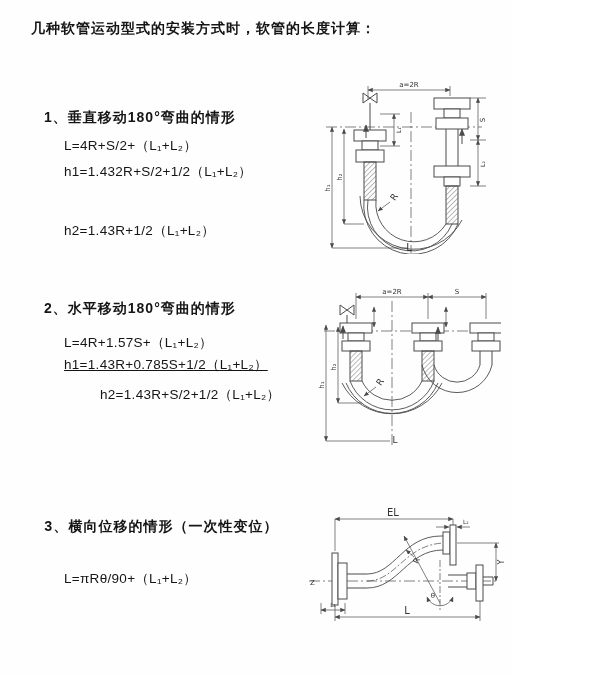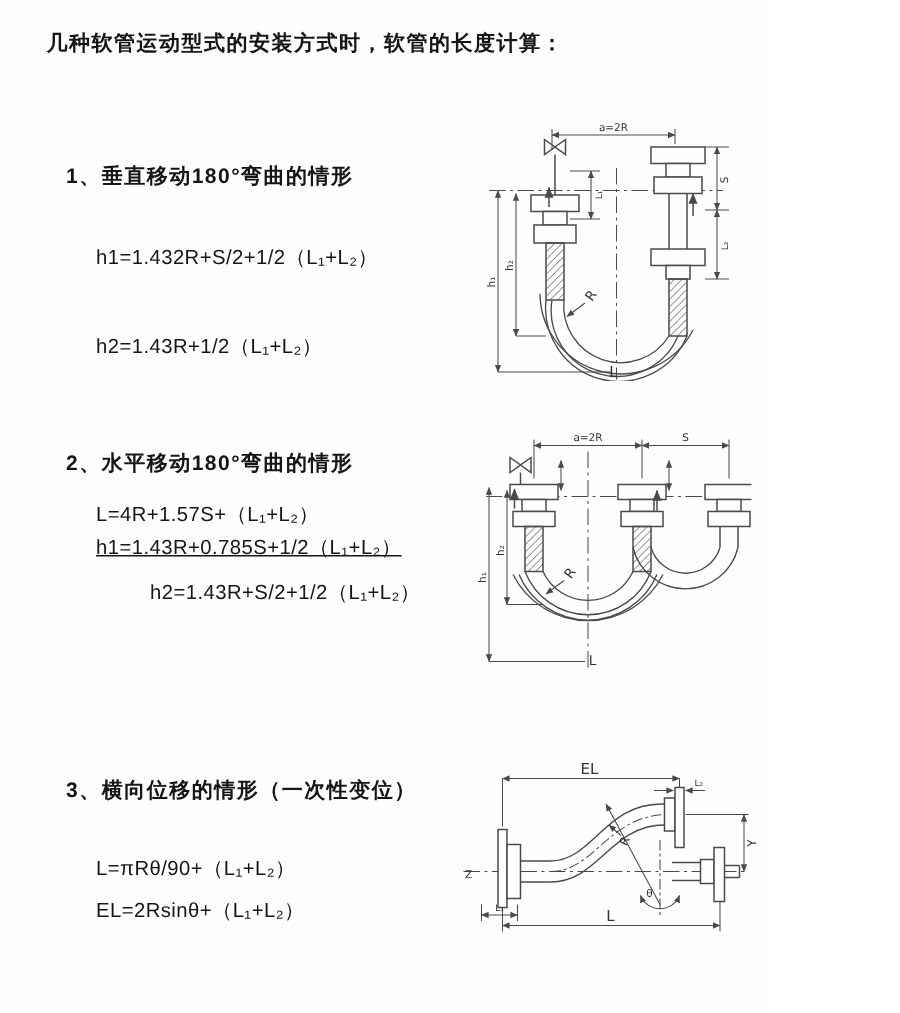--- a/index.html
+++ b/index.html
@@ -28,31 +28,31 @@
   svg { stroke-linecap:butt; }
 </style>
 </head>
 <body>
 
 <div class="page">
 
   <div class="doc-title">几种软管运动型式的安装方式时，软管的长度计算：</div>
 
   <div class="sec-heading" style="left:44px; top:109px;">1、垂直移动180°弯曲的情形</div>
+  <div class="formula" style="left:64px; top:137px;">L=4R+S/2+（L₁+L₂）</div>
   <div class="formula" style="left:64px; top:163px;">h1=1.432R+S/2+1/2（L₁+L₂）</div>
   <div class="formula" style="left:64px; top:189px;margin-top:33px;">h2=1.43R+1/2（L₁+L₂）</div>
 
   <div class="sec-heading" style="left:44px; top:300px;">2、水平移动180°弯曲的情形</div>
   <div class="formula" style="left:64px; top:334px;">L=4R+1.57S+（L₁+L₂）</div>
   <div class="formula" style="left:64px; top:356px;text-decoration:underline;">h1=1.43R+0.785S+1/2（L₁+L₂）</div>
   <div class="formula" style="left:64px; top:386px;padding-left:36px;">h2=1.43R+S/2+1/2（L₁+L₂）</div>
 
-  <div class="sec-heading" style="left:44px; top:518px;">3、横向位移的情形（一次性变位）</div>
+  <div class="sec-heading" style="left:44px; top:518px;font-family:Liberation Mono, monospace;">3、横向位移的情形（一次性变位）</div>
   <div class="formula" style="left:64px; top:546px;margin-top:24px;">L=πRθ/90+（L₁+L₂）</div>
-  <div class="formula" style="left:64px; top:598px;">EL=2Rsinθ+（L₁+L₂）</div>
 
   <div class="diagram" style="left:320px; top:78px; width:175px; height:176px;">
     <svg width="175" height="176" viewBox="0 0 175 176">
       <defs>
         <marker id="ar1" viewBox="0 0 10 10" refX="8.5" refY="5" markerWidth="8" markerHeight="8" orient="auto-start-reverse">
           <path d="M0,1.2 L9,5 L0,8.8 Z" fill="#4a4a4a" stroke="none"></path>
         </marker>
         <pattern id="hat1" width="3.5" height="3.5" patternUnits="userSpaceOnUse" patternTransform="rotate(45)">
           <path d="M0,0 V3.5" stroke="#777" stroke-width="1" fill="none"></path>
         </pattern>

